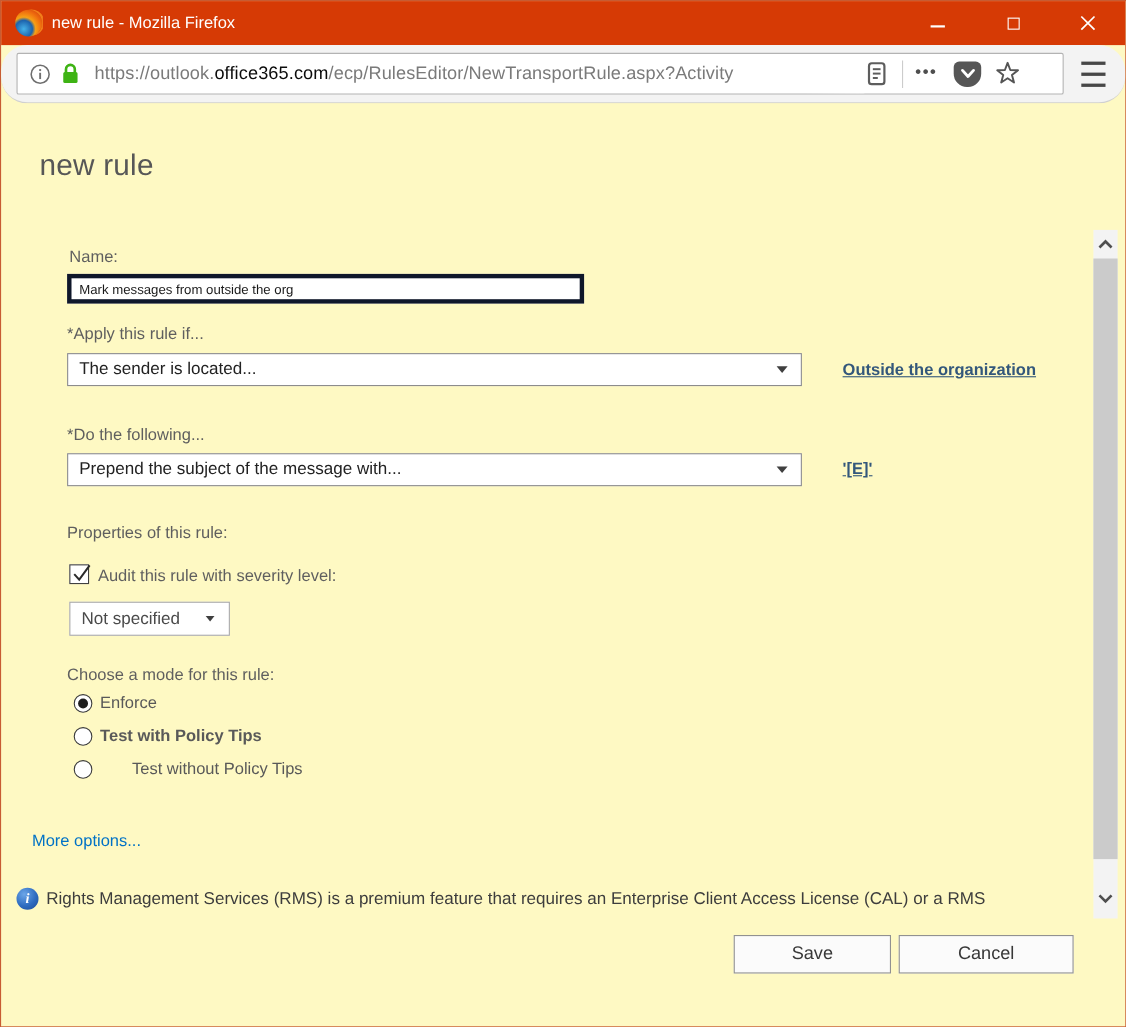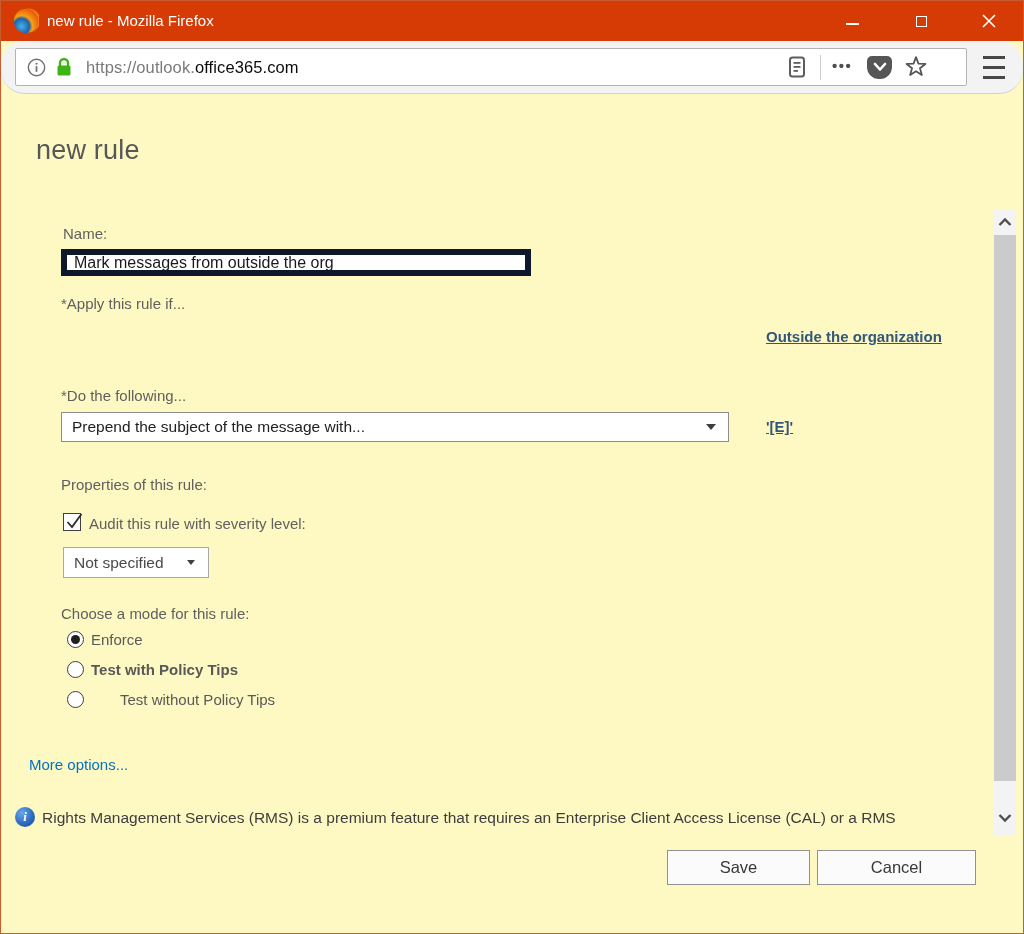--- a/index.html
+++ b/index.html
@@ -58,21 +58,21 @@
   .hamburger span{ display:block; width:22px; height:3px; background:#474747; }
 
   
   .page-heading{
     position:absolute; left:35px; top:134px; font-size:27px; font-weight:300;
     color:#575757; letter-spacing:.2px;
   }
   .f-label{ position:absolute; font-size:15px; color:#5f5f5f; }
   .name-input{
     position:absolute; left:60px; top:248px; width:470px; height:27px;
-    border:6px solid #0f172a; background:#fff; font-size:16px; color:#1a1a1a;
+    border:4px solid #0f172a; background:#fff; font-size:12px; color:#1a1a1a;
     padding:0 7px; font-family:inherit; border-radius:0;
   }
   .dd{
     position:absolute; background:#fff; border:1px solid #8c8c8c;
     display:flex; align-items:center; cursor:default;
   }
   .dd-big{ left:60px; width:668px; height:30px; }
   .dd-text{ padding-left:10px; font-size:15.5px; color:#222; }
   .caret{ position:absolute; right:12px; top:50%; margin-top:-3px; width:0; height:0;
     border-left:5px solid transparent; border-right:5px solid transparent;
@@ -168,20 +168,21 @@
       </span>
       <span class="u-ico lock-ico">
         <svg width="18" height="20" viewBox="0 0 18 20">
           <path d="M5 9 V6 a4 4 0 0 1 8 0 V9" fill="none" stroke="#3eb314" stroke-width="2.4"></path>
           <rect x="2.5" y="8.5" width="13" height="10" rx="1.5" fill="#3eb314"></rect>
         </svg>
       </span>
       <div class="url-text">
         <span class="u-gray">https://outlook.</span>
           <span class="u-dark">office365.com</span>
+          <span class="u-gray">/ecp/RulesEditor/NewTransportRule.aspx?Activity</span>
         <div class="url-fade"></div>
       </div>
       <span class="u-ico">
         <svg width="22" height="24" viewBox="0 0 22 24">
           <rect x="4" y="2.5" width="14" height="19" rx="2.5" fill="none" stroke="#5d5d5d" stroke-width="2"></rect>
           <rect x="7.5" y="7" width="7" height="1.8" fill="#5d5d5d"></rect>
           <rect x="7.5" y="11" width="7" height="1.8" fill="#5d5d5d"></rect>
           <rect x="7.5" y="15" width="4.5" height="1.8" fill="#5d5d5d"></rect>
         </svg>
       </span>
@@ -204,20 +205,24 @@
         <span></span>
       </div>
   </div>
 
   <div class="page-heading">new rule</div>
 
   <div class="f-label" style="left:62px; top:224px;">Name:</div>
   <input class="name-input" type="text" value="Mark messages from outside the org" style="">
 
   <div class="f-label" style="left:60px; top:294px;">*Apply this rule if...</div>
+  <div class="dd dd-big" style="top:320px;">
+    <span class="dd-text">The sender is located...</span>
+    <span class="caret"></span>
+  </div>
   <a class="rule-link" style="left:765px; top:327px;">Outside the organization</a>
 
   <div class="f-label" style="left:60px; top:386px;">*Do the following...</div>
   <div class="dd dd-big" style="top:411px;">
     <span class="dd-text">Prepend the subject of the message with...</span>
     <span class="caret"></span>
   </div>
   <a class="rule-link" style="left:765px; top:417px;">'[E]'</a>
 
   <div class="f-label" style="left:60px; top:475px;">Properties of this rule:</div>

